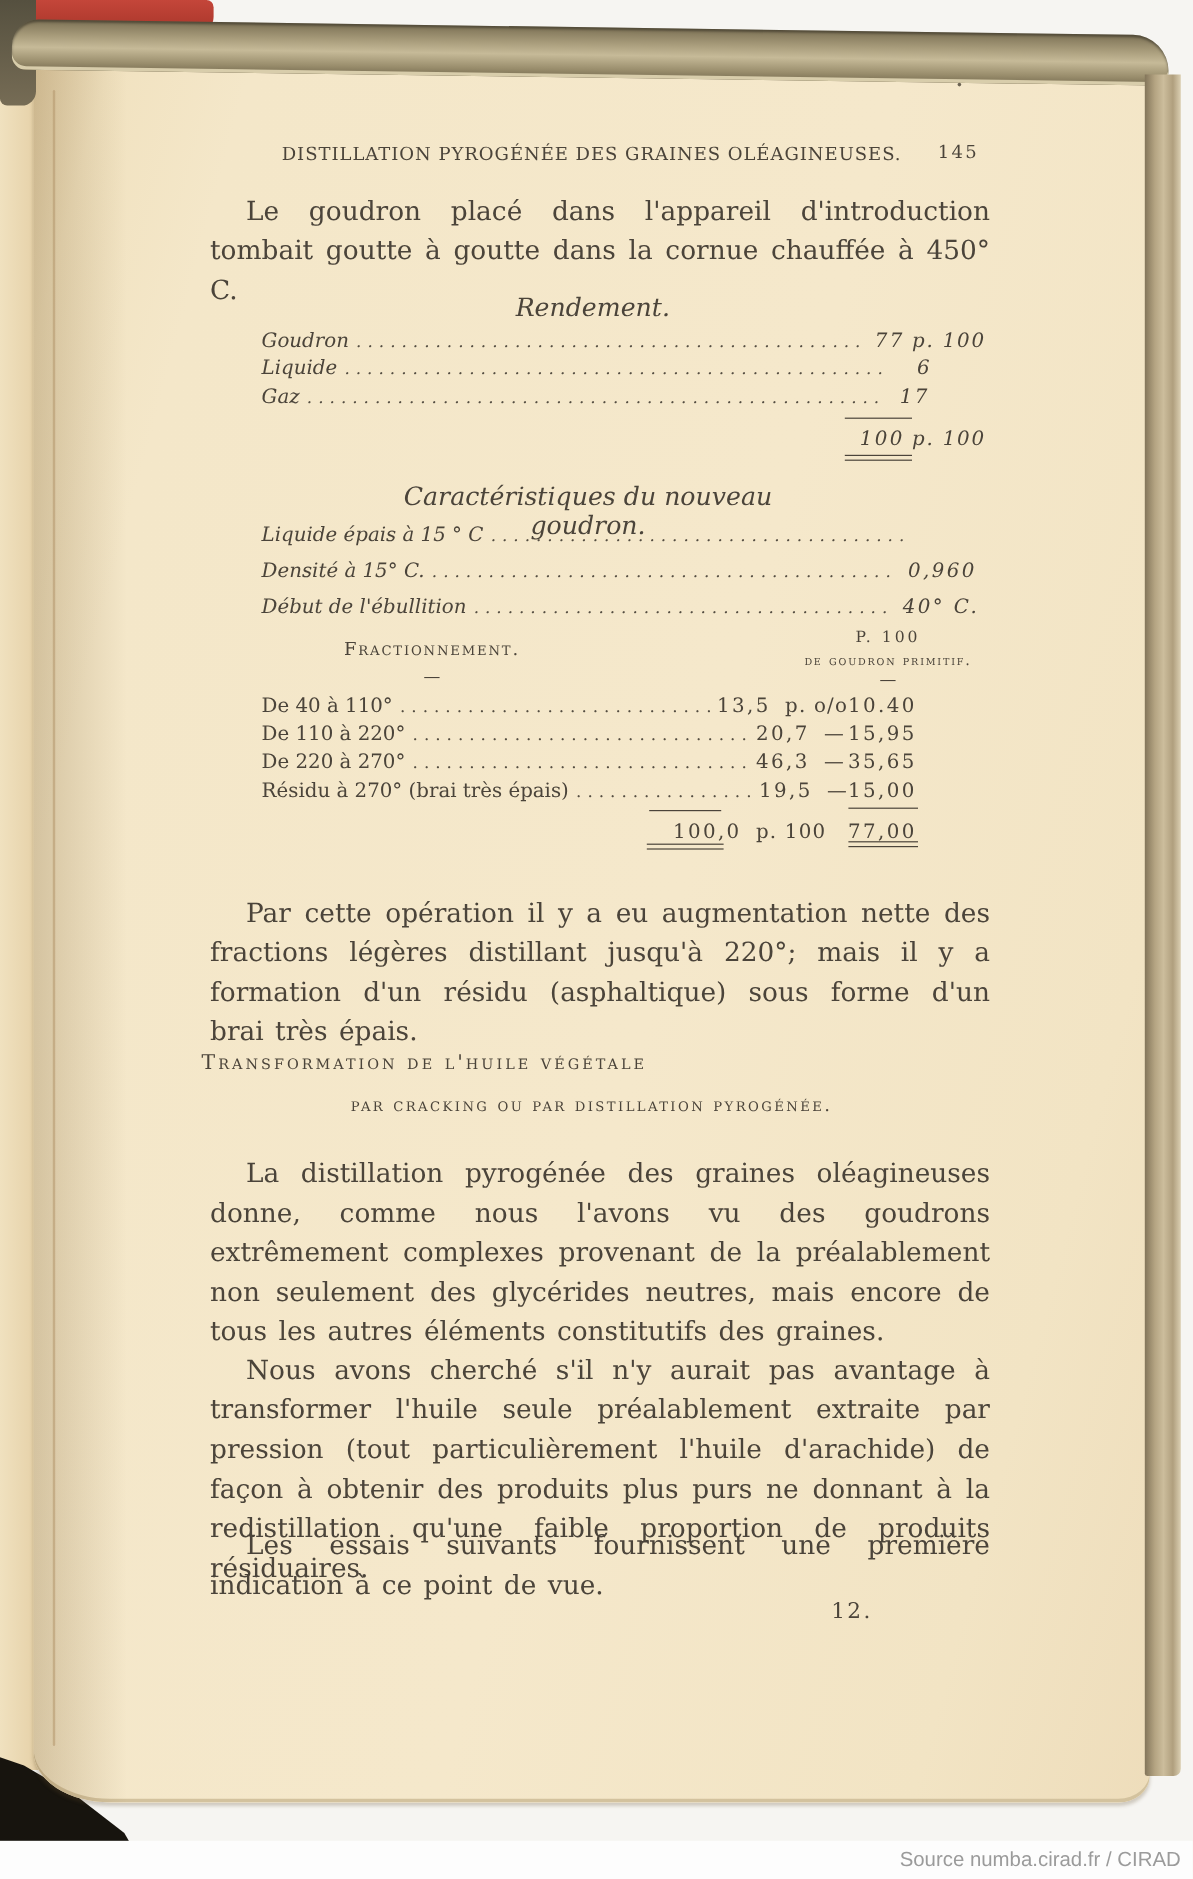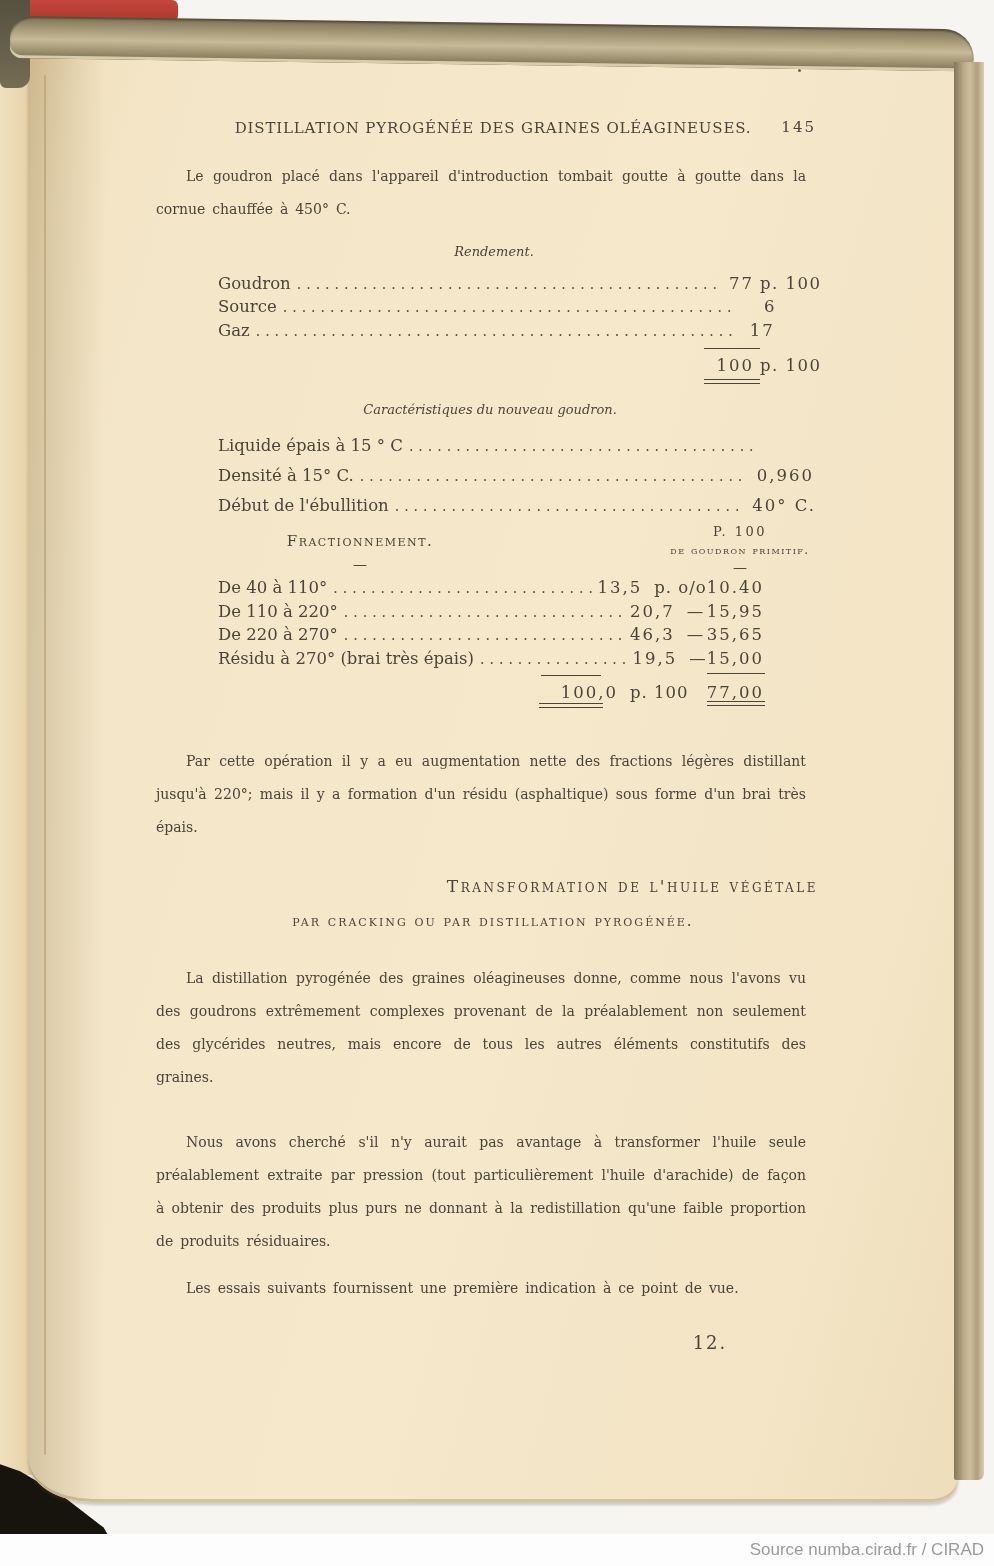--- a/index.html
+++ b/index.html
@@ -49,27 +49,27 @@
   .footer-text { left:0; top:1540px; width:984px; text-align:right;
     font-family:"Liberation Sans", sans-serif; font-size:17px; color:#9b9b9b; }
 
   
   .ink { color:#4b443a; }
   .pg-header-title { left:168px; top:119px; width:650px; text-align:center;
     font-size:15px; letter-spacing:.8px; }
   .pg-header-num { left:716px; top:118px; width:100px; text-align:right;
     font-size:15px; letter-spacing:2px; }
 
-  .para { left:156px; width:650px; text-align:justify; text-indent:30px;
-    font-size:14px; line-height:33px; word-spacing:2.5px; }
-
-  .caption { font-style:italic; font-size:13px; text-align:center; }
+  .para { left:175px; width:650px; text-align:justify; text-indent:30px;
+    font-size:22px; line-height:33px; word-spacing:2.5px; }
+
+  .caption { font-style:italic; font-size:21px; text-align:center; }
 
   .trow { left:218px; width:598px; height:22px; display:flex; align-items:baseline;
-    font-size:16.5px; }
+    font-size:16.5px;font-style:italic; }
   .tlabel { white-space:nowrap; }
   .dots { flex:1 1 auto; overflow:hidden; white-space:nowrap; letter-spacing:5px;
     font-size:14px; margin:0 6px; color:#544d41; }
   .num { width:58px; text-align:right; letter-spacing:2px; white-space:nowrap; }
   .unit { width:62px; text-align:left; padding-left:6px; letter-spacing:1.5px; white-space:nowrap; }
   .cvalue { width:120px; text-align:left; padding-left:4px; letter-spacing:2px; white-space:nowrap; }
 
   .rule { height:0; border-top:1.6px solid #4b443a; }
   .drule { height:5px; border-top:1.8px solid #4b443a; border-bottom:1.8px solid #4b443a; }
 
@@ -79,21 +79,21 @@
     font-size:13px; letter-spacing:2.5px; }
   .frac-h-right2 { left:640px; top:543px; width:200px; text-align:center;
     font-variant:small-caps; font-size:12px; letter-spacing:1.5px; }
   .hdash { font-size:14px; text-align:center; }
 
   .frow { left:218px; width:546px; height:22px; display:flex; align-items:baseline; font-size:16.5px; }
   .pctnum { width:58px; text-align:right; letter-spacing:2px; white-space:nowrap; }
   .pctunit { width:66px; text-align:left; padding-left:12px; letter-spacing:1px; white-space:nowrap; }
   .primcol { width:80px; text-align:right; letter-spacing:2px; white-space:nowrap; }
 
-  .sec-head1 { left:168px; top:876px; width:650px; text-align:right;
+  .sec-head1 { left:168px; top:876px; width:650px; text-align:left;
     font-variant:small-caps; font-size:17px; letter-spacing:2.5px; }
   .sec-head2 { left:168px; top:912px; width:650px; text-align:center;
     font-variant:small-caps; font-size:15px; letter-spacing:2px; }
   .sig-mark { left:660px; top:1332px; width:100px; text-align:center;
     font-size:18px; letter-spacing:2px; }
 </style>
 </head>
 <body>
 
 <div class="abs prev-page-sliver"></div>
@@ -114,21 +114,21 @@
 
 <div class="abs caption" style="left:344px; top:244px; width:300px">Rendement.</div>
 
 <div class="abs trow" style="top:274px">
   <span class="tlabel">Goudron</span>
     <span class="dots">................................................................................</span>
     <span class="num">77</span>
     <span class="unit">p. 100</span>
 </div>
 <div class="abs trow" style="top:297px">
-  <span class="tlabel">Source</span>
+  <span class="tlabel">Liquide</span>
     <span class="dots">................................................................................</span>
     <span class="num">6</span>
     <span class="unit"></span>
 </div>
 <div class="abs trow" style="top:321px">
   <span class="tlabel">Gaz</span>
     <span class="dots">................................................................................</span>
     <span class="num">17</span>
     <span class="unit"></span>
 </div>

